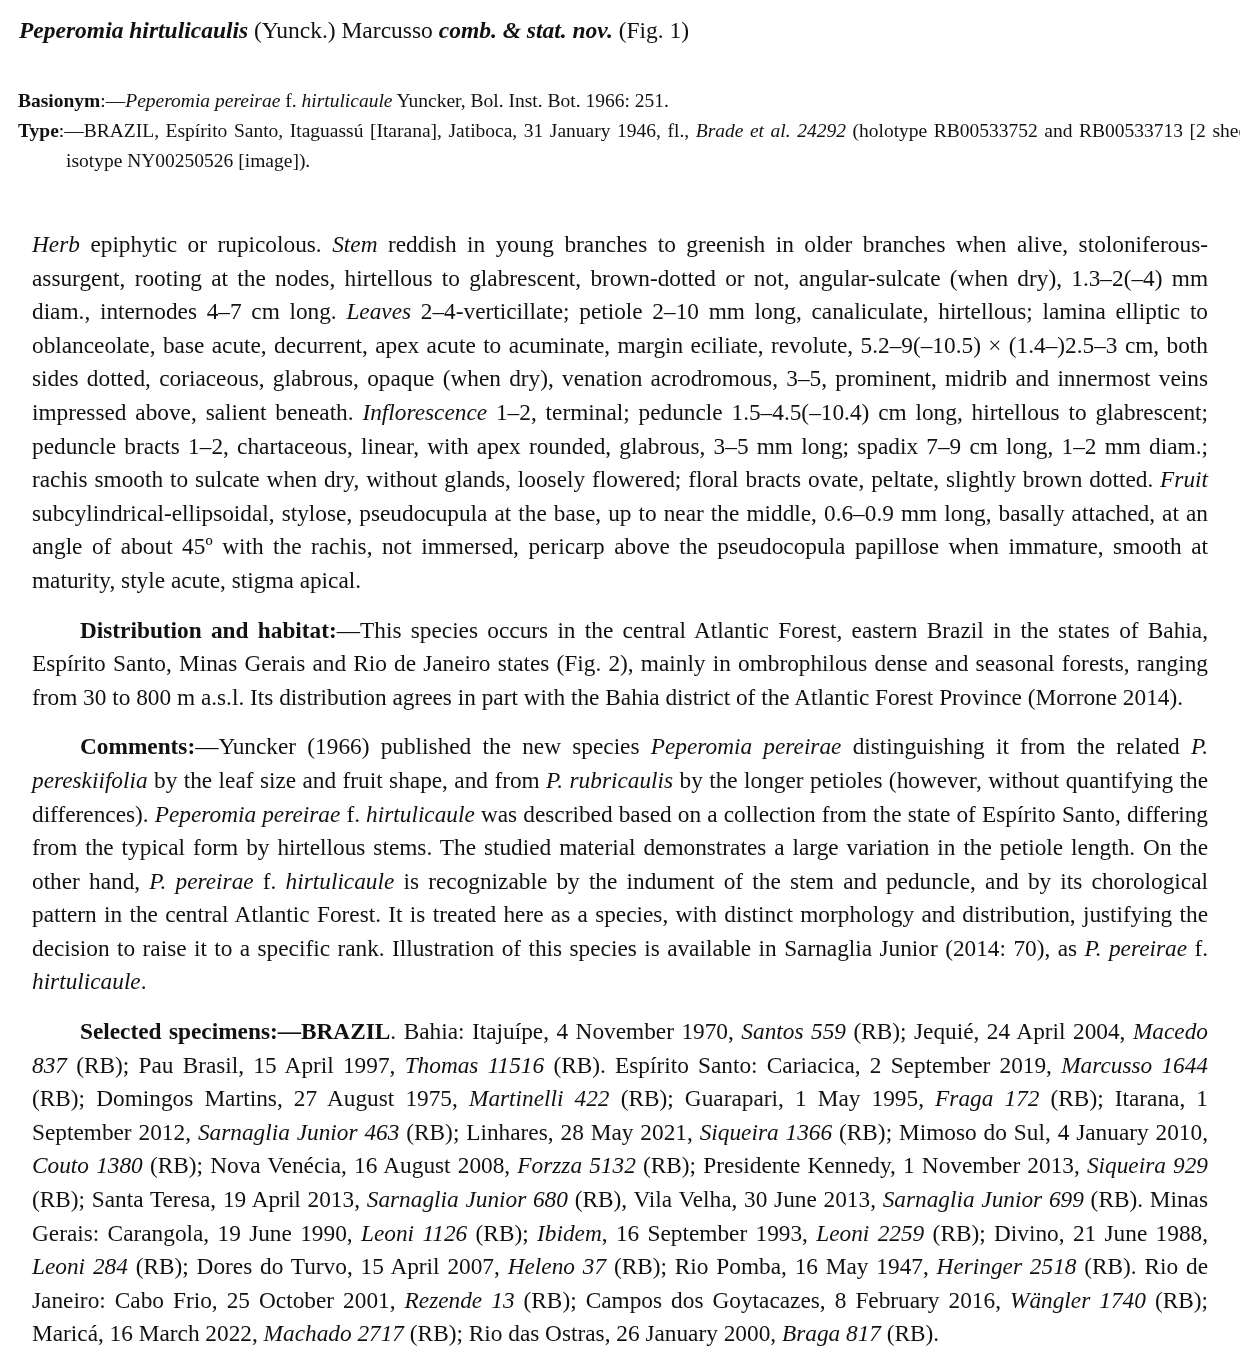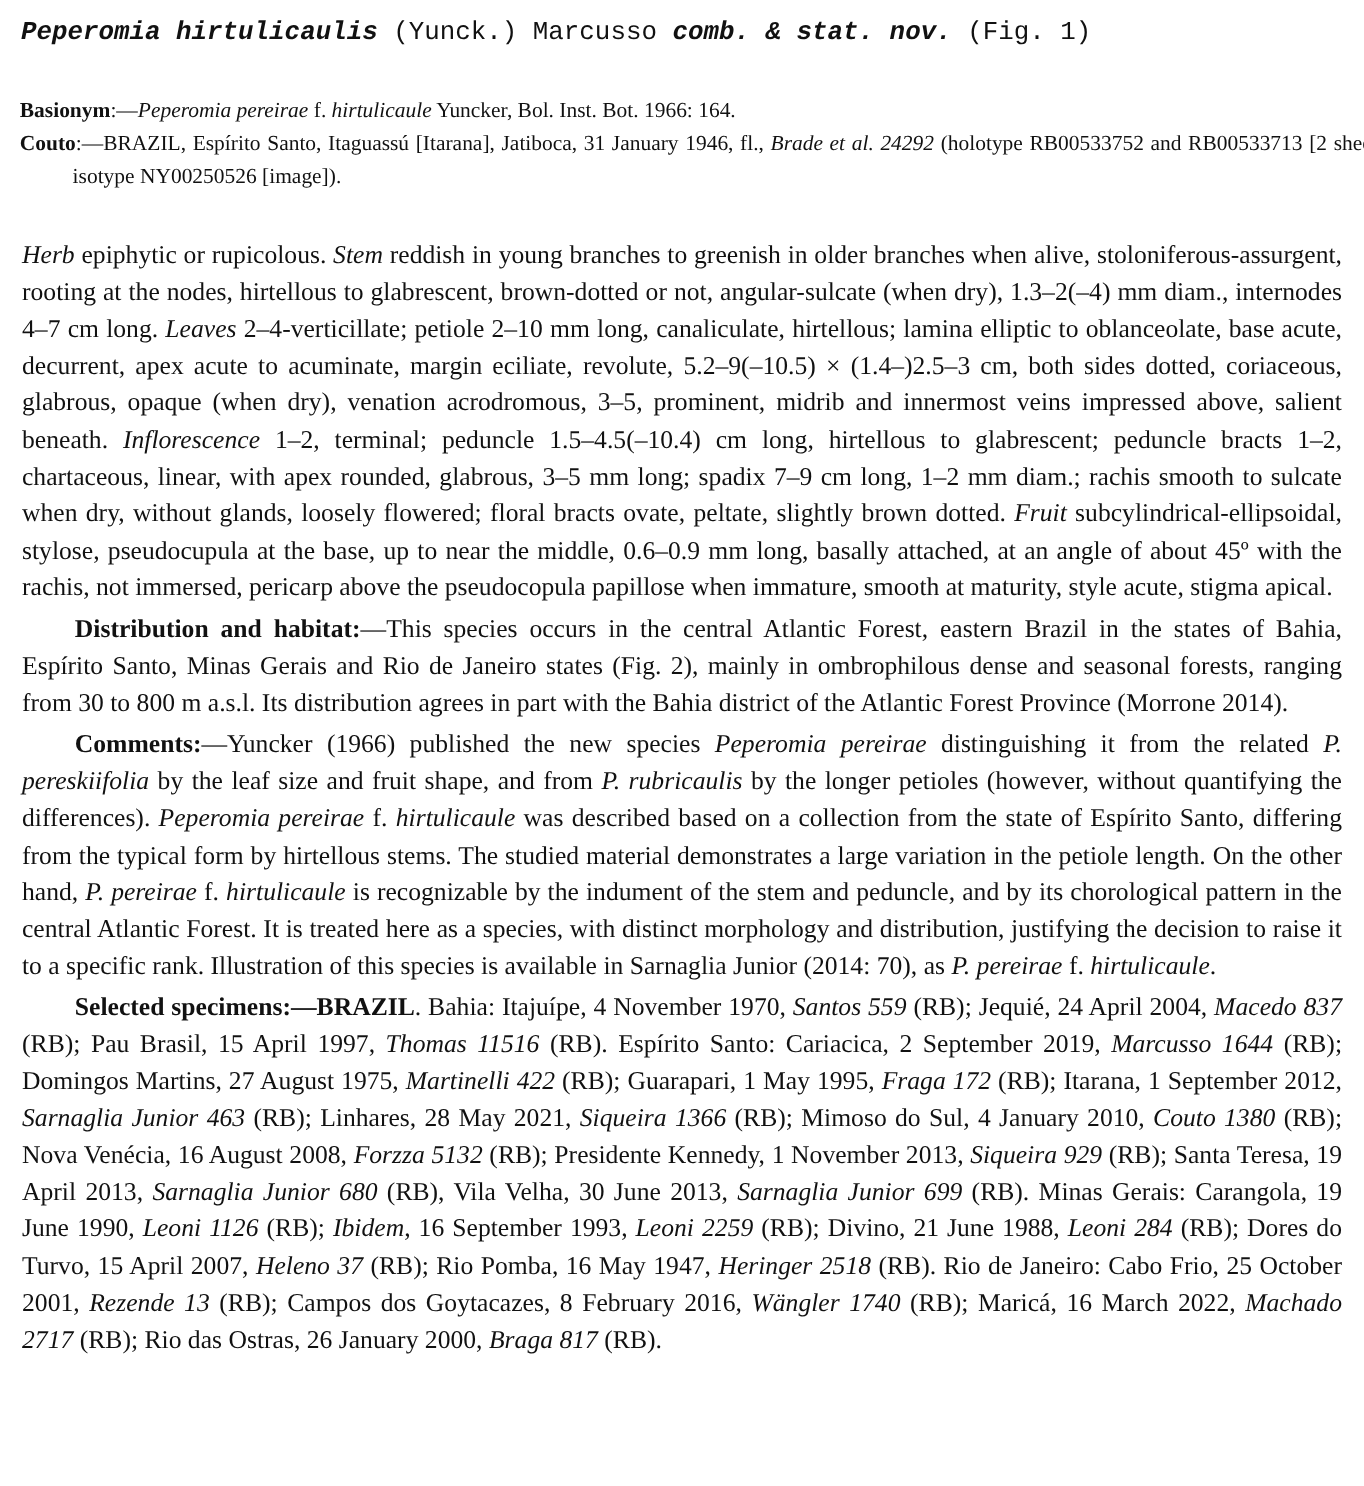--- a/index.html
+++ b/index.html
@@ -21,21 +21,20 @@
     top: 0;
     width: 1240px;
   }
   .title {
     position: absolute;
     left: 19px;
     top: 14px;
     font-size: 23.5px;
     line-height: 32px;
     white-space: nowrap;
-    font-family: Liberation Mono, monospace;
   }
   .nomen {
     position: absolute;
     left: 18px;
     width: 1206px;
     font-size: 19.5px;
     line-height: 30px;
     text-align: justify;
   }
   .basionym { top: 86px; white-space: nowrap; }
@@ -47,39 +46,39 @@
   .body-text {
     position: absolute;
     left: 16px;
     top: 212px;
     width: 1208px;
     font-size: 23.3px;
     line-height: 33.6px;
     text-align: justify;
   }
   .body-text p {
-    margin: 4px;
+    margin: 16px;
   }
   .body-text p.indent {
     text-indent: 48px;
   }
   i { }
   b { font-weight: bold; }
   .bi { font-weight: bold; font-style: italic; }
 </style>
 </head>
 <body>
 
 <div class="page">
 
   <div class="title"><span class="bi">Peperomia hirtulicaulis</span><span> (Yunck.) Marcusso </span><span class="bi">comb. &amp; stat. nov.</span><span> (Fig. 1)</span></div>
 
-  <div class="nomen basionym"><b>Basionym</b><span>:—</span><i>Peperomia pereirae</i><span> f. </span><i>hirtulicaule</i><span> Yuncker, Bol. Inst. Bot. 1966: 164.</span></div>
+  <div class="nomen basionym"><b>Basionym</b><span>:—</span><i>Peperomia pereirae</i><span> f. </span><i>hirtulicaule</i><span> Yuncker, Bol. Inst. Bot. 1966: 251.</span></div>
 
-  <div class="nomen type"><b>Couto</b><span>:—</span><span>BRAZIL, Espírito Santo, Itaguassú [Itarana], Jatiboca, 31 January 1946, fl., </span><i>Brade et al. 24292</i><span> (holotype RB00533752 and RB00533713 [2 sheets]; isotype NY00250526 [image]).</span></div>
+  <div class="nomen type"><b>Type</b><span>:—</span><span>BRAZIL, Espírito Santo, Itaguassú [Itarana], Jatiboca, 31 January 1946, fl., </span><i>Brade et al. 24292</i><span> (holotype RB00533752 and RB00533713 [2 sheets]; isotype NY00250526 [image]).</span></div>
 
   <div class="body-text">
 
     <p><i>Herb</i><span> epiphytic or rupicolous. </span><i>Stem</i><span> reddish in young branches to greenish in older branches when alive, stoloniferous-assurgent, rooting at the nodes, hirtellous to glabrescent, brown-dotted or not, angular-sulcate (when dry), 1.3–2(–4) mm diam., internodes 4–7 cm long. </span><i>Leaves</i><span> 2–4-verticillate; petiole 2–10 mm long, canaliculate, hirtellous; lamina elliptic to oblanceolate, base acute, decurrent, apex acute to acuminate, margin eciliate, revolute, 5.2–9(–10.5) × (1.4–)2.5–3 cm, both sides dotted, coriaceous, glabrous, opaque (when dry), venation acrodromous, 3–5, prominent, midrib and innermost veins impressed above, salient beneath. </span><i>Inflorescence</i><span> 1–2, terminal; peduncle 1.5–4.5(–10.4) cm long, hirtellous to glabrescent; peduncle bracts 1–2, chartaceous, linear, with apex rounded, glabrous, 3–5 mm long; spadix 7–9 cm long, 1–2 mm diam.; rachis smooth to sulcate when dry, without glands, loosely flowered; floral bracts ovate, peltate, slightly brown dotted. </span><i>Fruit</i><span> subcylindrical-ellipsoidal, stylose, pseudocupula at the base, up to near the middle, 0.6–0.9 mm long, basally attached, at an angle of about 45º with the rachis, not immersed, pericarp above the pseudocopula papillose when immature, smooth at maturity, style acute, stigma apical.</span></p>
 
     <p class="indent"><b>Distribution and habitat:</b><span>—This species occurs in the central Atlantic Forest, eastern Brazil in the states of Bahia, Espírito Santo, Minas Gerais and Rio de Janeiro states (Fig. 2), mainly in ombrophilous dense and seasonal forests, ranging from 30 to 800 m a.s.l. Its distribution agrees in part with the Bahia district of the Atlantic Forest Province (Morrone 2014).</span></p>
 
     <p class="indent"><b>Comments:</b><span>—Yuncker (1966) published the new species </span><i>Peperomia pereirae</i><span> distinguishing it from the related </span><i>P. pereskiifolia</i><span> by the leaf size and fruit shape, and from </span><i>P. rubricaulis</i><span> by the longer petioles (however, without quantifying the differences). </span><i>Peperomia pereirae</i><span> f. </span><i>hirtulicaule</i><span> was described based on a collection from the state of Espírito Santo, differing from the typical form by hirtellous stems. The studied material demonstrates a large variation in the petiole length. On the other hand, </span><i>P. pereirae</i><span> f. </span><i>hirtulicaule</i><span> is recognizable by the indument of the stem and peduncle, and by its chorological pattern in the central Atlantic Forest. It is treated here as a species, with distinct morphology and distribution, justifying the decision to raise it to a specific rank. Illustration of this species is available in Sarnaglia Junior (2014: 70), as </span><i>P. pereirae</i><span> f. </span><i>hirtulicaule</i><span>.</span></p>
 
     <p class="indent" id="specimens-para"><b>Selected specimens:—BRAZIL</b><span>. Bahia: Itajuípe, 4 November 1970, </span><i>Santos 559</i><span> (RB); Jequié, 24 April 2004, </span><i>Macedo 837</i><span> (RB); Pau Brasil, 15 April 1997, </span><i>Thomas 11516</i><span> (RB). Espírito Santo: Cariacica, 2 September 2019, </span><i>Marcusso 1644</i><span> (RB); Domingos Martins, 27 August 1975, </span><i>Martinelli 422</i><span> (RB); Guarapari, 1 May 1995, </span><i>Fraga 172</i><span> (RB); Itarana, 1 September 2012, </span><i>Sarnaglia Junior 463</i><span> (RB); Linhares, 28 May 2021, </span><i>Siqueira 1366</i><span> (RB); Mimoso do Sul, 4 January 2010, </span><i>Couto 1380</i><span> (RB); Nova Venécia, 16 August 2008, </span><i>Forzza 5132</i><span> (RB); Presidente Kennedy, 1 November 2013, </span><i>Siqueira 929</i><span> (RB); Santa Teresa, 19 April 2013, </span><i>Sarnaglia Junior 680</i><span> (RB), Vila Velha, 30 June 2013, </span><i>Sarnaglia Junior 699</i><span> (RB). Minas Gerais: Carangola, 19 June 1990, </span><i>Leoni 1126</i><span> (RB); </span><i>Ibidem</i><span>, 16 September 1993, </span><i>Leoni 2259</i><span> (RB); Divino, 21 June 1988, </span><i>Leoni 284</i><span> (RB); Dores do Turvo, 15 April 2007, </span><i>Heleno 37</i><span> (RB); Rio Pomba, 16 May 1947, </span><i>Heringer 2518</i><span> (RB). Rio de Janeiro: Cabo Frio, 25 October 2001, </span><i>Rezende 13</i><span> (RB); Campos dos Goytacazes, 8 February 2016, </span><i>Wängler 1740</i><span> (RB); Maricá, 16 March 2022, </span><i>Machado 2717</i><span> (RB); Rio das Ostras, 26 January 2000, </span><i>Braga 817</i><span> (RB).</span></p>

